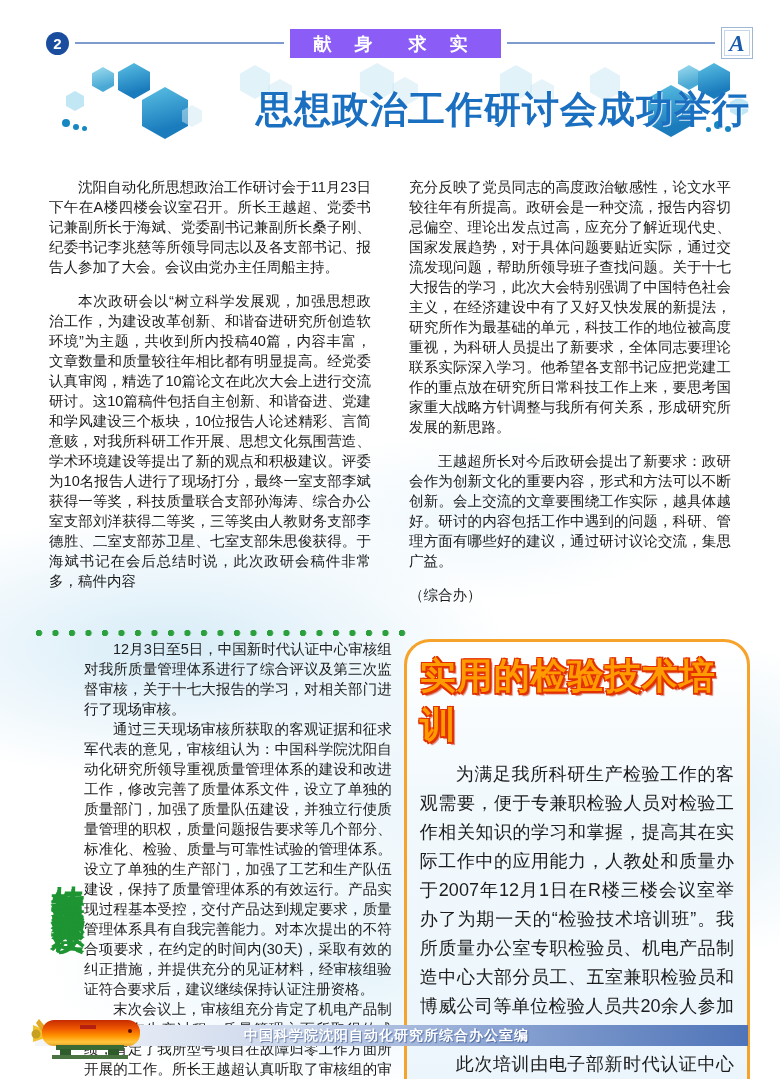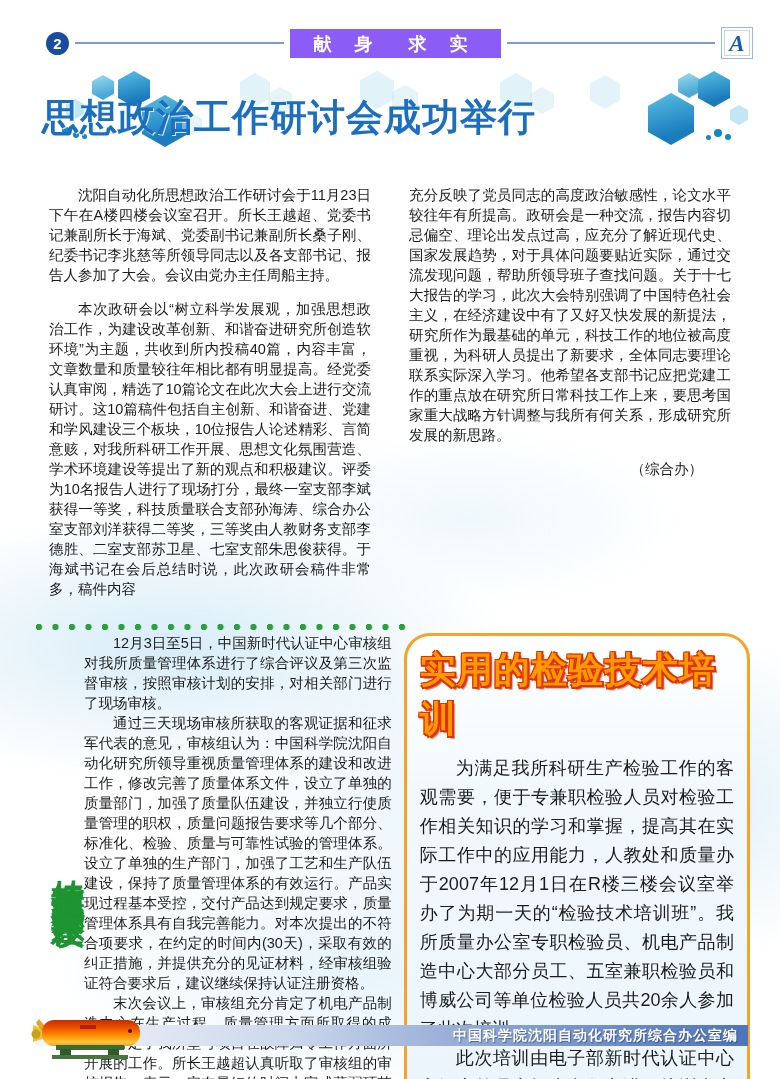--- a/index.html
+++ b/index.html
@@ -26,31 +26,31 @@
     font-size:23px;color:#1a5cab;line-height:1;}
 
   
   .headline-block{position:relative;height:88px;margin:4px 30px 0;}
   .hex{position:absolute;clip-path:polygon(50% 0,100% 25%,100% 75%,50% 100%,0 75%,0 25%);}
   .hxA{background:linear-gradient(165deg,#5bc0e4 0%,#1b7cbd 75%);}
   .hxB{background:linear-gradient(165deg,#9ddcef 0%,#4aa8d4 75%);}
   .hxC{background:#c2e7f4;}
   .hxF{background:#cdeaf5;}
   .hdot{position:absolute;border-radius:50%;background:#1787c3;}
-  .headline{position:relative;z-index:2;margin:12px;text-align:left;padding-top:22px;
+  .headline{position:relative;z-index:2;margin:0;text-align:right;padding-top:22px;
     font-size:37px;font-weight:bold;color:#1a6fc0;letter-spacing:1px;
     text-shadow:1px 1px 0 rgba(255,255,255,.8);}
 
   
   .cols{display:flex;gap:10px;margin:12px 35px 0;}
   .col{width:350px;font-size:14.5px;line-height:20px;text-align:justify;color:#1c1c1c;}
   .col p{margin:14px;}
   .ind{text-indent:2em;}
   .noind{text-indent:0;}
-  .byline1{text-align:right;padding-right:28px;}
+  .byline1{text-align:left;padding-right:28px;}
 
   
   .dots-sep{margin:10px 0 0 35px;width:374px;height:8px;background-repeat:repeat-x;
     background-image:radial-gradient(circle 3.2px at 4px 4px,#2da03e 3px,transparent 3.5px);
     background-size:16.5px 8px;}
 
   
   .bottom{display:flex;align-items:flex-start;gap:12px;margin:2px 30px 0;}
   .left-art{width:364px;font-size:14.5px;line-height:20px;text-align:justify;color:#1c1c1c;}
   .left-art p{margin:0;}
@@ -61,21 +61,21 @@
     background:linear-gradient(180deg,#ffffff 0%,#f2f9fd 16%,#e9f4fb 55%,#eef7fc 100%);
     padding:8px 13px 14px;min-height:526px;}
   .obox-title{margin:2px 0 10px;font-size:36px;font-weight:bold;color:#ff9a00;
     letter-spacing:1px;
     text-shadow:2px 2px 0 #e33000,-1px -1px 0 #e33000,1px -1px 0 #e33000,-1px 1px 0 #e33000,2px -1px 0 #e33000,-1px 2px 0 #e33000,3px 3px 1px rgba(190,30,0,.55);}
   .obox p{margin:0;font-size:18px;line-height:29px;text-align:justify;color:#1c1c1c;}
 
   
   .footer{position:absolute;left:35px;right:32px;bottom:33px;height:21px;z-index:2;
     background:linear-gradient(90deg,#f4f6fa 0%,#cdd8ec 35%,#8aa3d2 65%,#4f74b8 100%);
-    display:flex;align-items:center;justify-content:flex-end;}
+    display:flex;align-items:center;justify-content:center;}
   .footer-text{color:#fff;font-weight:bold;font-size:14px;letter-spacing:1px;padding-right:10px;
     text-shadow:1px 1px 1px rgba(30,60,120,.6);}
   .sub-wrap{position:absolute;left:30px;bottom:14px;z-index:3;}
 </style>
 </head>
 <body>
 
 <div class="page">
   <div class="bg-wash"></div>
 
@@ -126,31 +126,32 @@
       <h1 class="headline">思想政治工作研讨会成功举行</h1>
     </div>
 
     <div class="cols">
       <div class="col">
         <p class="ind">沈阳自动化所思想政治工作研讨会于11月23日下午在A楼四楼会议室召开。所长王越超、党委书记兼副所长于海斌、党委副书记兼副所长桑子刚、纪委书记李兆慈等所领导同志以及各支部书记、报告人参加了大会。会议由党办主任周船主持。</p>
         <p class="ind">本次政研会以“树立科学发展观，加强思想政治工作，为建设改革创新、和谐奋进研究所创造软环境”为主题，共收到所内投稿40篇，内容丰富，文章数量和质量较往年相比都有明显提高。经党委认真审阅，精选了10篇论文在此次大会上进行交流研讨。这10篇稿件包括自主创新、和谐奋进、党建和学风建设三个板块，10位报告人论述精彩、言简意赅，对我所科研工作开展、思想文化氛围营造、学术环境建设等提出了新的观点和积极建议。评委为10名报告人进行了现场打分，最终一室支部李斌获得一等奖，科技质量联合支部孙海涛、综合办公室支部刘洋获得二等奖，三等奖由人教财务支部李德胜、二室支部苏卫星、七室支部朱思俊获得。于海斌书记在会后总结时说，此次政研会稿件非常多，稿件内容</p>
       </div>
       <div class="col">
         <p class="noind">充分反映了党员同志的高度政治敏感性，论文水平较往年有所提高。政研会是一种交流，报告内容切忌偏空、理论出发点过高，应充分了解近现代史、国家发展趋势，对于具体问题要贴近实际，通过交流发现问题，帮助所领导班子查找问题。关于十七大报告的学习，此次大会特别强调了中国特色社会主义，在经济建设中有了又好又快发展的新提法，研究所作为最基础的单元，科技工作的地位被高度重视，为科研人员提出了新要求，全体同志要理论联系实际深入学习。他希望各支部书记应把党建工作的重点放在研究所日常科技工作上来，要思考国家重大战略方针调整与我所有何关系，形成研究所发展的新思路。</p>
+        <p class="ind">王越超所长对今后政研会提出了新要求：政研会作为创新文化的重要内容，形式和方法可以不断创新。会上交流的文章要围绕工作实际，越具体越好。研讨的内容包括工作中遇到的问题，科研、管理方面有哪些好的建议，通过研讨议论交流，集思广益。</p>
         <p class="byline1">（综合办）</p>
       </div>
     </div>
 
     <div class="dots-sep"></div>
 
     <div class="bottom">
 
       <div class="left-art">
         <div class="vtitle">持续有效地加强质量体系建设</div>
-        <p class="ind">12月3日至5日，中国新时代认证中心审核组对我所质量管理体系进行了综合评议及第三次监督审核，按照审核计划的安排，对相关部门进行了现场审核。</p>
+        <p class="ind">12月3日至5日，中国新时代认证中心审核组对我所质量管理体系进行了综合评议及第三次监督审核，关于十七大报告的学习，对相关部门进行了现场审核。</p>
         <p class="ind">通过三天现场审核所获取的客观证据和征求军代表的意见，审核组认为：中国科学院沈阳自动化研究所领导重视质量管理体系的建设和改进工作，修改完善了质量体系文件，设立了单独的质量部门，加强了质量队伍建设，并独立行使质量管理的职权，质量问题报告要求等几个部分、标准化、检验、质量与可靠性试验的管理体系。设立了单独的生产部门，加强了工艺和生产队伍建设，保持了质量管理体系的有效运行。产品实现过程基本受控，交付产品达到规定要求，质量管理体系具有自我完善能力。对本次提出的不符合项要求，在约定的时间内(30天)，采取有效的纠正措施，并提供充分的见证材料，经审核组验证符合要求后，建议继续保持认证注册资格。</p>
         <p class="ind">末次会议上，审核组充分肯定了机电产品制造中心在生产过程、质量管理方面所取得的成绩，肯定了我所型号项目在故障归零工作方面所开展的工作。所长王越超认真听取了审核组的审核报告，表示一定在最短的时间内完成薄弱环节的整改，进一步明确今后的质量管理工作的重点。他要求各有关部门进一步加强质量培训、细化管理职能、重点加强对外包过程的质量控制，为顾客提供优质的产品。</p>
 
       </div>
 
       <div class="obox">
         <h2 class="obox-title">实用的检验技术培训</h2>
         <p class="ind">为满足我所科研生产检验工作的客观需要，便于专兼职检验人员对检验工作相关知识的学习和掌握，提高其在实际工作中的应用能力，人教处和质量办于2007年12月1日在R楼三楼会议室举办了为期一天的“检验技术培训班”。我所质量办公室专职检验员、机电产品制造中心大部分员工、五室兼职检验员和博威公司等单位检验人员共20余人参加了此次培训。</p>
         <p class="ind">此次培训由电子部新时代认证中心高级审核员高福贵老师主讲。培训内容主要分为相关标准对检验工作的要求、检验职能、检验和试验依据、检验人员的职责权限和义务、检验和试验记录要求、质量问题报告要求等几个部分。高老师实践经验丰富，授课深入浅出，从基本概念入手，逐渐深入，同时辅以丰富的审核案例，把相对枯燥的检验技术培训变得生动并易于理解。</p>
         <p class="ind">人教处和质量办对此次检验技术培训内容做了较为充分的需求调查。在与机电产品制造中心、相关研究室和博微公司质量部门充分沟通的基础上，由质量办提前与培训老师进行沟通，质量办结合我所科研生产工作中存在的薄弱环节与培训老师多次探讨，最终确定授课内容。</p>

